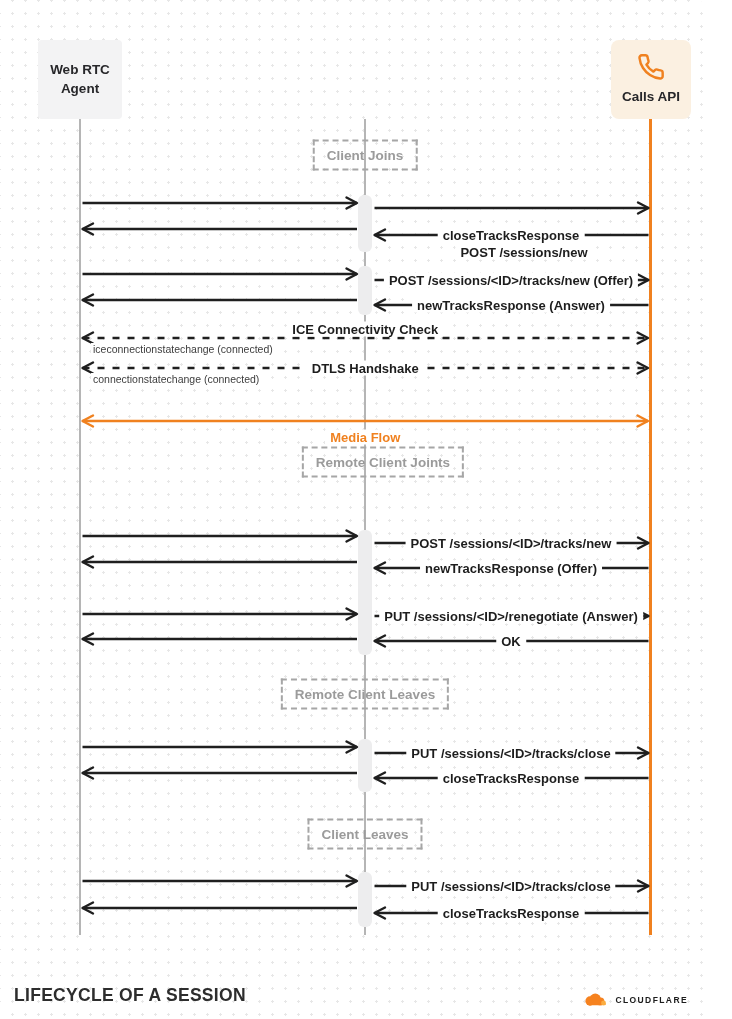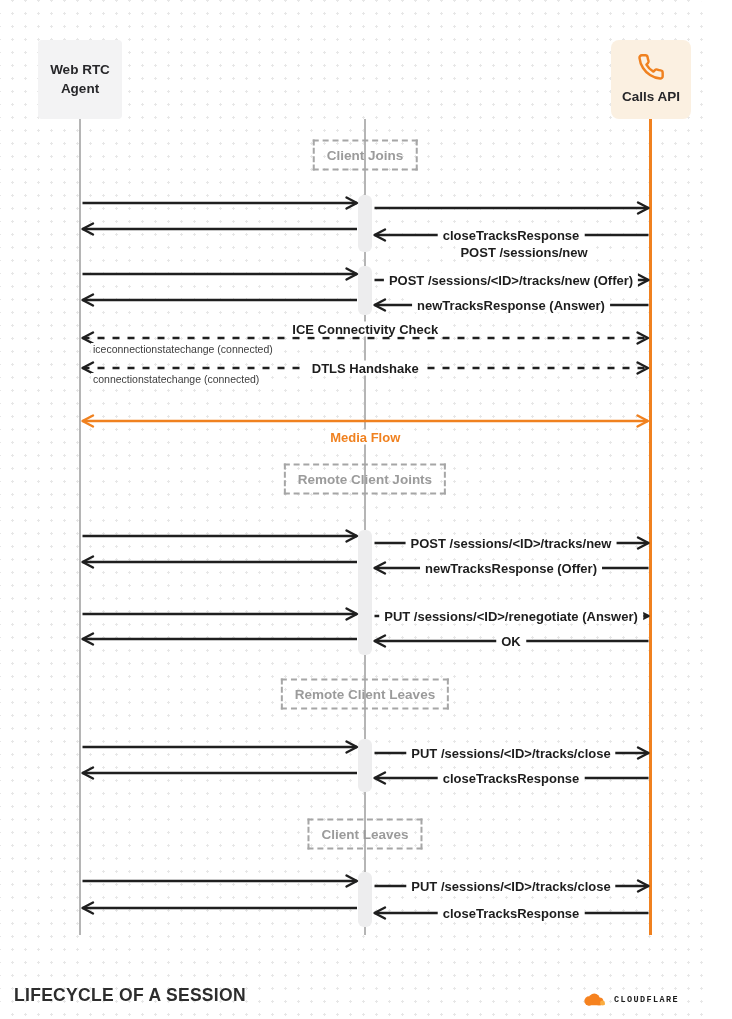--- a/index.html
+++ b/index.html
@@ -34,21 +34,21 @@
   }
   .msg-label.orange { color:#F0811F; }
   .msg-sublabel {
     position:absolute; font-size:10.5px; color:#3d3d3d; background:#ffffff; padding:0 2px;
     white-space:nowrap; z-index:4;
   }
   .footer-title {
     position:absolute; left:14px; top:985px; font-size:17.5px; font-weight:bold;
     color:#2d2d2d; letter-spacing:0.3px; z-index:5;
   }
-  .brand { position:absolute; right:27px; top:992px; display:flex; align-items:center; gap:7px; z-index:5;font-family:Liberation Mono, monospace; }
+  .brand { position:absolute; right:18px; top:992px; display:flex; align-items:center; gap:7px; z-index:5; }
   .brand-text { font-size:8.5px; font-weight:bold; letter-spacing:1.4px; color:#1c1c1c; }
 </style>
 </head>
 <body>
 
 <div class="canvas">
 
   <div class="lifeline" style="left:79px;"></div>
   <div class="lifeline" style="left:364px;"></div>
   <div class="lifeline orange" style="left:649px;"></div>
@@ -64,21 +64,21 @@
     <span>Calls API</span>
   </div>
 
   <div id="diagram-layer">
       <div class="activation" style="top: 195px; height: 57px;"></div>
       <div class="activation" style="top: 266px; height: 49px;"></div>
       <div class="activation" style="top: 530px; height: 125px;"></div>
       <div class="activation" style="top: 739px; height: 53px;"></div>
       <div class="activation" style="top: 872px; height: 55px;"></div>
       <div class="section-label" style="top: 155px;">Client Joins</div>
-      <div class="section-label" style="top: 479px;">Remote Client Joints</div>
+      <div class="section-label" style="top: 462px; margin-left: 18px;">Remote Client Joints</div>
       <div class="section-label" style="top: 694px;">Remote Client Leaves</div>
       <div class="section-label" style="top: 834px;">Client Leaves</div>
       <svg width="277.5" height="22" class="msg-svg" style="left: 81px; top: 192px;">
         <line x1="1.5" y1="11" x2="276" y2="11" stroke="#1F1F1F" stroke-width="2.4"></line>
         <polyline points="265.5,5.5 276,11 265.5,16.5" fill="none" stroke="#1F1F1F" stroke-width="2.4" stroke-linecap="round" stroke-linejoin="round"></polyline>
       </svg>
       <svg width="277" height="22" class="msg-svg" style="left: 372.5px; top: 197px;">
         <line x1="1.5" y1="11" x2="275.5" y2="11" stroke="#1F1F1F" stroke-width="2.4"></line>
         <polyline points="265,5.5 275.5,11 265,16.5" fill="none" stroke="#1F1F1F" stroke-width="2.4" stroke-linecap="round" stroke-linejoin="round"></polyline>
       </svg>

